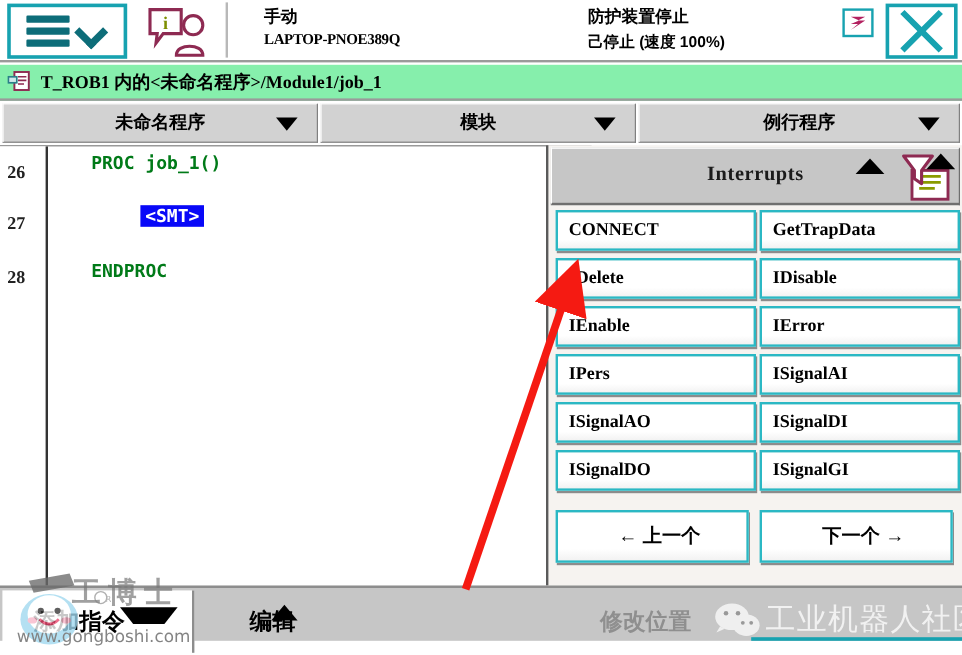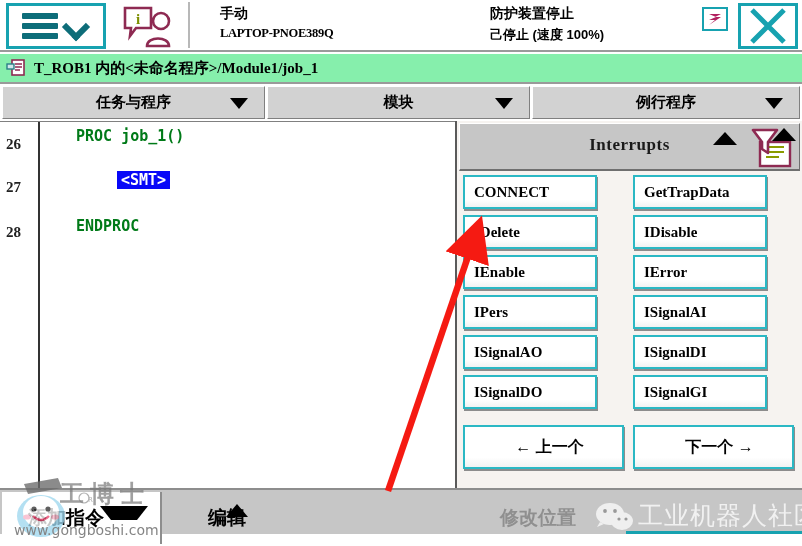--- a/index.html
+++ b/index.html
@@ -136,21 +136,21 @@
   }
   .ip-filter{position:absolute;right:3px;top:2px;width:46px;height:44px;}
   .ip-filter-caret{
     position:absolute;right:3px;top:4px;
     width:0;height:0;border-left:12px solid transparent;border-right:12px solid transparent;
     border-bottom:13px solid #000;
   }
 
   .grid{position:absolute;left:6px;top:54px;width:335px;}
   .ibtn{
-    position:absolute;height:34px;width:134px;
+    position:absolute;height:34px;width:167px;
     background:linear-gradient(to bottom,#ffffff 0%,#ffffff 76%,#f2f2f2 100%);
     border:2px solid #2bb8c4;
     box-shadow:1px 2px 0 0 #8c8c8c;
     box-sizing:border-box;
     display:flex;align-items:center;
   }
   .ibtn span{
     font-family:"Liberation Serif","DejaVu Serif",serif;
     font-weight:bold;font-size:15px;color:#000;padding-left:9px;letter-spacing:0px;
   }
@@ -251,21 +251,21 @@
         <rect x="6" y="2" width="12" height="15" fill="#fff" stroke="#8e2a52" stroke-width="1.6"></rect>
         <rect x="1" y="6" width="7" height="5" fill="#cfe8ea" stroke="#2b7f88" stroke-width="1.4"></rect>
         <path d="M9 6 H16 M9 9 H16 M9 12 H14" stroke="#8e2a52" stroke-width="1.3"></path>
       </svg>
     </span>
     <span class="crumb-txt">T_ROB1 内的&lt;未命名程序&gt;/Module1/job_1</span>
   </div>
 
   <div class="tabbar">
     <div class="tab" id="tab0">
-      <span class="tab-label">任务与程序</span>
+      <span class="tab-label">未命名程序</span>
       <span class="tab-caret"></span>
     </div>
     <div class="tab" id="tab1">
       <span class="tab-label">模块</span>
       <span class="tab-caret"></span>
     </div>
     <div class="tab" id="tab2">
       <span class="tab-label">例行程序</span>
       <span class="tab-caret"></span>
     </div>

